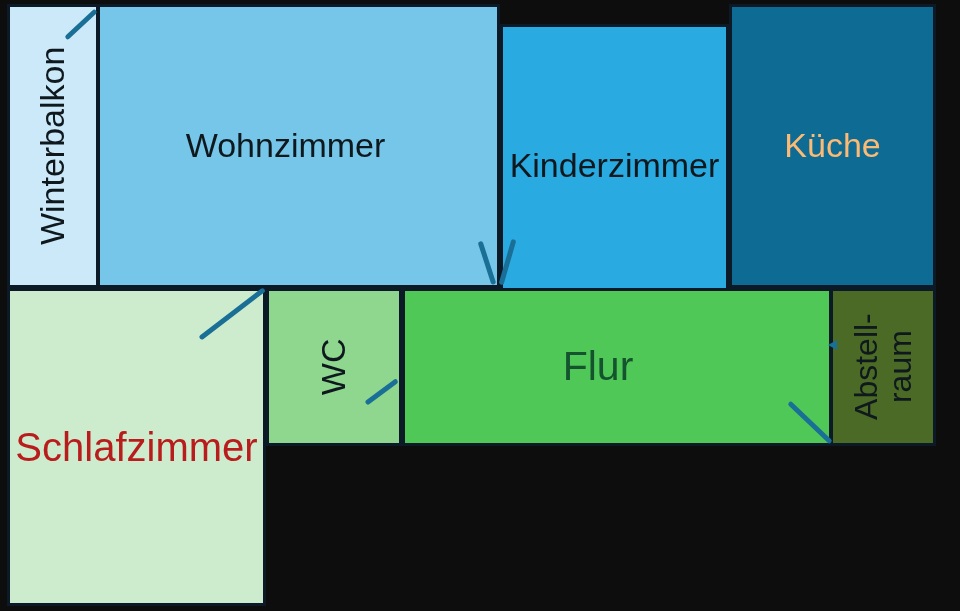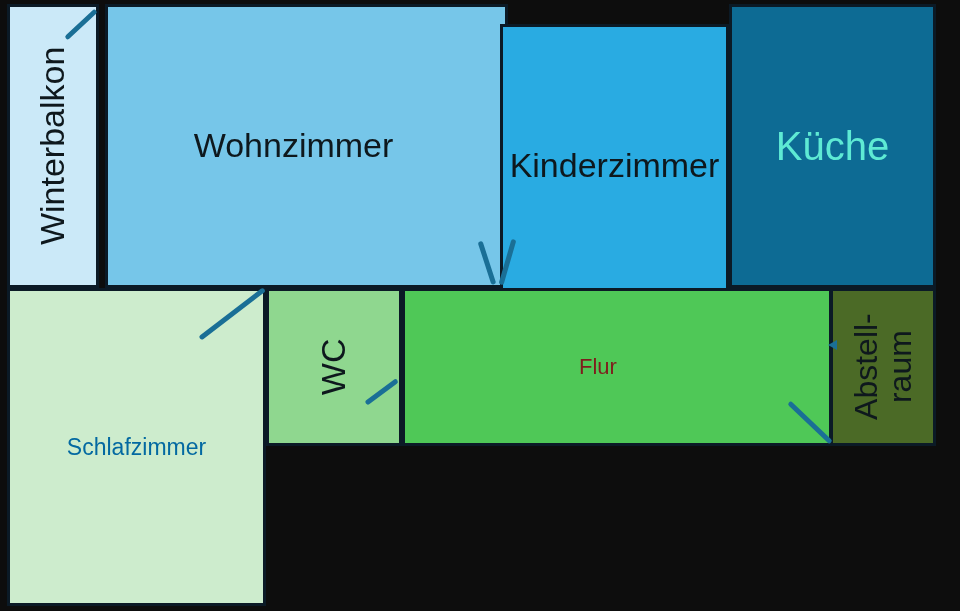--- a/index.html
+++ b/index.html
@@ -45,37 +45,37 @@
     clip-path: polygon(100% 0, 0 50%, 100% 100%);
   }
 </style>
 </head>
 <body>
 
 <div class="canvas" style="background: rgb(13, 13, 13);">
     <div class="room" style="left: 7px; top: 4px; width: 92px; height: 284px; background: rgb(203, 233, 248); border-color: rgb(11, 26, 38);">
       <span class="room-label vertical" style="font-size: 34px; color: rgb(14, 24, 29);">Winterbalkon</span>
     </div>
-    <div class="room" style="left: 97px; top: 4px; width: 403px; height: 284px; background: rgb(118, 198, 233); border-color: rgb(11, 26, 38); margin-left: 8px;">
+    <div class="room" style="left: 97px; top: 4px; width: 403px; height: 284px; background: rgb(118, 198, 233); border-color: rgb(11, 26, 38);">
       <span class="room-label" style="font-size: 34px; color: rgb(14, 24, 29); transform: translateX(-13px);">Wohnzimmer</span>
     </div>
     <div class="room" style="left: 500px; top: 4px; width: 229px; height: 284px; background: rgb(41, 171, 226); border-color: rgb(11, 26, 38); margin-top: 20px;">
       <span class="room-label" style="font-size: 34px; color: rgb(14, 24, 29);">Kinderzimmer</span>
     </div>
     <div class="room" style="left: 729px; top: 4px; width: 207px; height: 284px; background: rgb(13, 107, 148); border-color: rgb(11, 26, 38);">
-      <span class="room-label" style="font-size: 40px; color: #5eead4;">Küche</span>
+      <span class="room-label" style="font-size: 34px; color: #fdba74;">Küche</span>
     </div>
     <div class="room" style="left: 7px; top: 288px; width: 259px; height: 318px; background: rgb(205, 236, 205); border-color: rgb(11, 26, 38);">
-      <span class="room-label" style="font-size: 23px; color: #0369a1;">Schlafzimmer</span>
+      <span class="room-label" style="font-size: 40px; color: #b91c1c;">Schlafzimmer</span>
     </div>
     <div class="room" style="left: 266px; top: 288px; width: 136px; height: 158px; background: rgb(143, 215, 143); border-color: rgb(11, 26, 38);">
       <span class="room-label vertical" style="font-size: 34px; color: rgb(14, 24, 29);">WC</span>
     </div>
     <div class="room" style="left: 402px; top: 288px; width: 430px; height: 158px; background: rgb(79, 200, 87); border-color: rgb(11, 26, 38);">
-      <span class="room-label" style="font-size: 22px; color: #7f1d1d; transform: translateX(-19px);">Flur</span>
+      <span class="room-label" style="font-size: 41px; color: #14532d; transform: translateX(-19px);">Flur</span>
     </div>
     <div class="room" style="left: 830px; top: 288px; width: 106px; height: 158px; background: rgb(75, 106, 38); border-color: rgb(11, 26, 38);">
       <span class="room-label vertical" style="font-size: 32px; color: rgb(14, 24, 29);">Abstell-
 raum</span>
     </div>
     <div class="door-line" style="background: rgb(26, 111, 150); left: 66px; top: 35.5px; width: 41.0366px; transform: rotate(-43.0251deg);"></div>
     <div class="door-line" style="background: rgb(26, 111, 150); left: 200px; top: 335.5px; width: 80.604px; transform: rotate(-37.4386deg);"></div>
     <div class="door-line" style="background: rgb(26, 111, 150); left: 366px; top: 400.5px; width: 38.6005px; transform: rotate(-36.573deg);"></div>
     <div class="door-line" style="background: rgb(26, 111, 150); left: 480px; top: 238.5px; width: 45.2217px; transform: rotate(71.9657deg);"></div>
     <div class="door-line" style="background: rgb(26, 111, 150); left: 514px; top: 236.5px; width: 46.8402px; transform: rotate(106.113deg);"></div>

